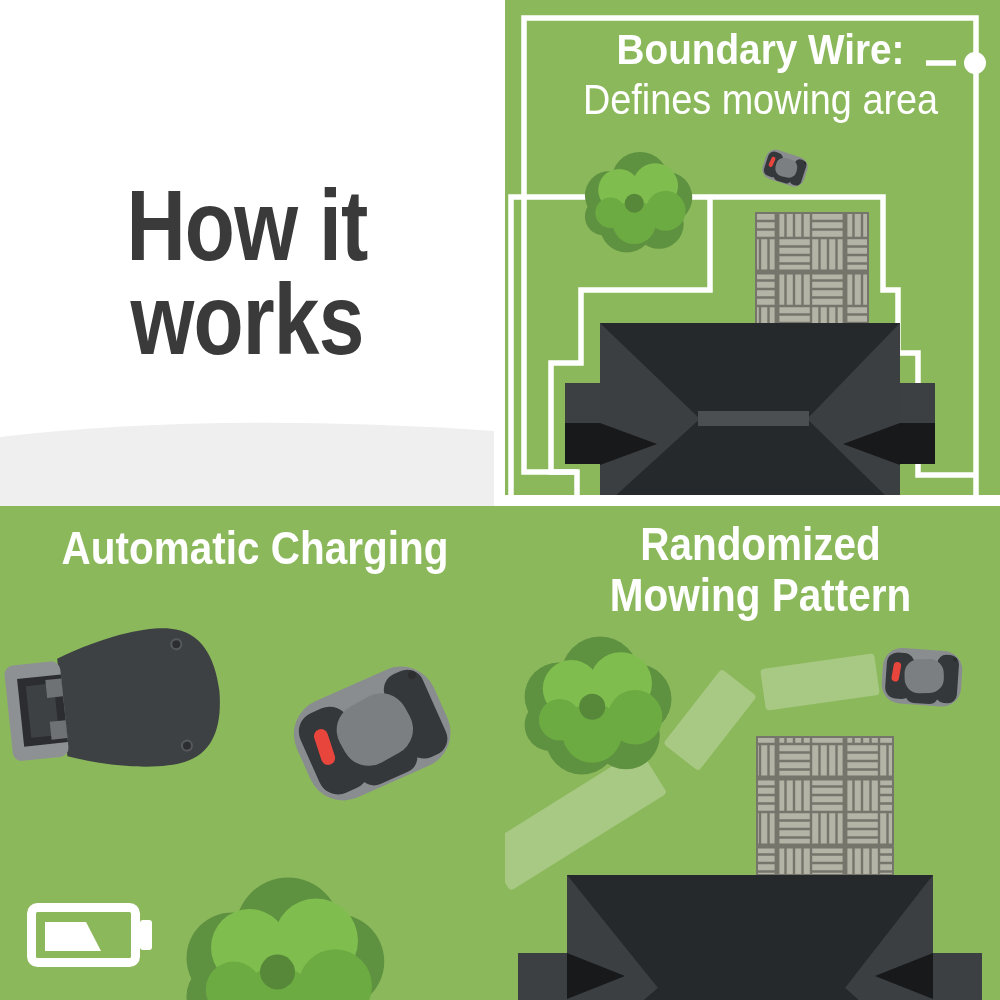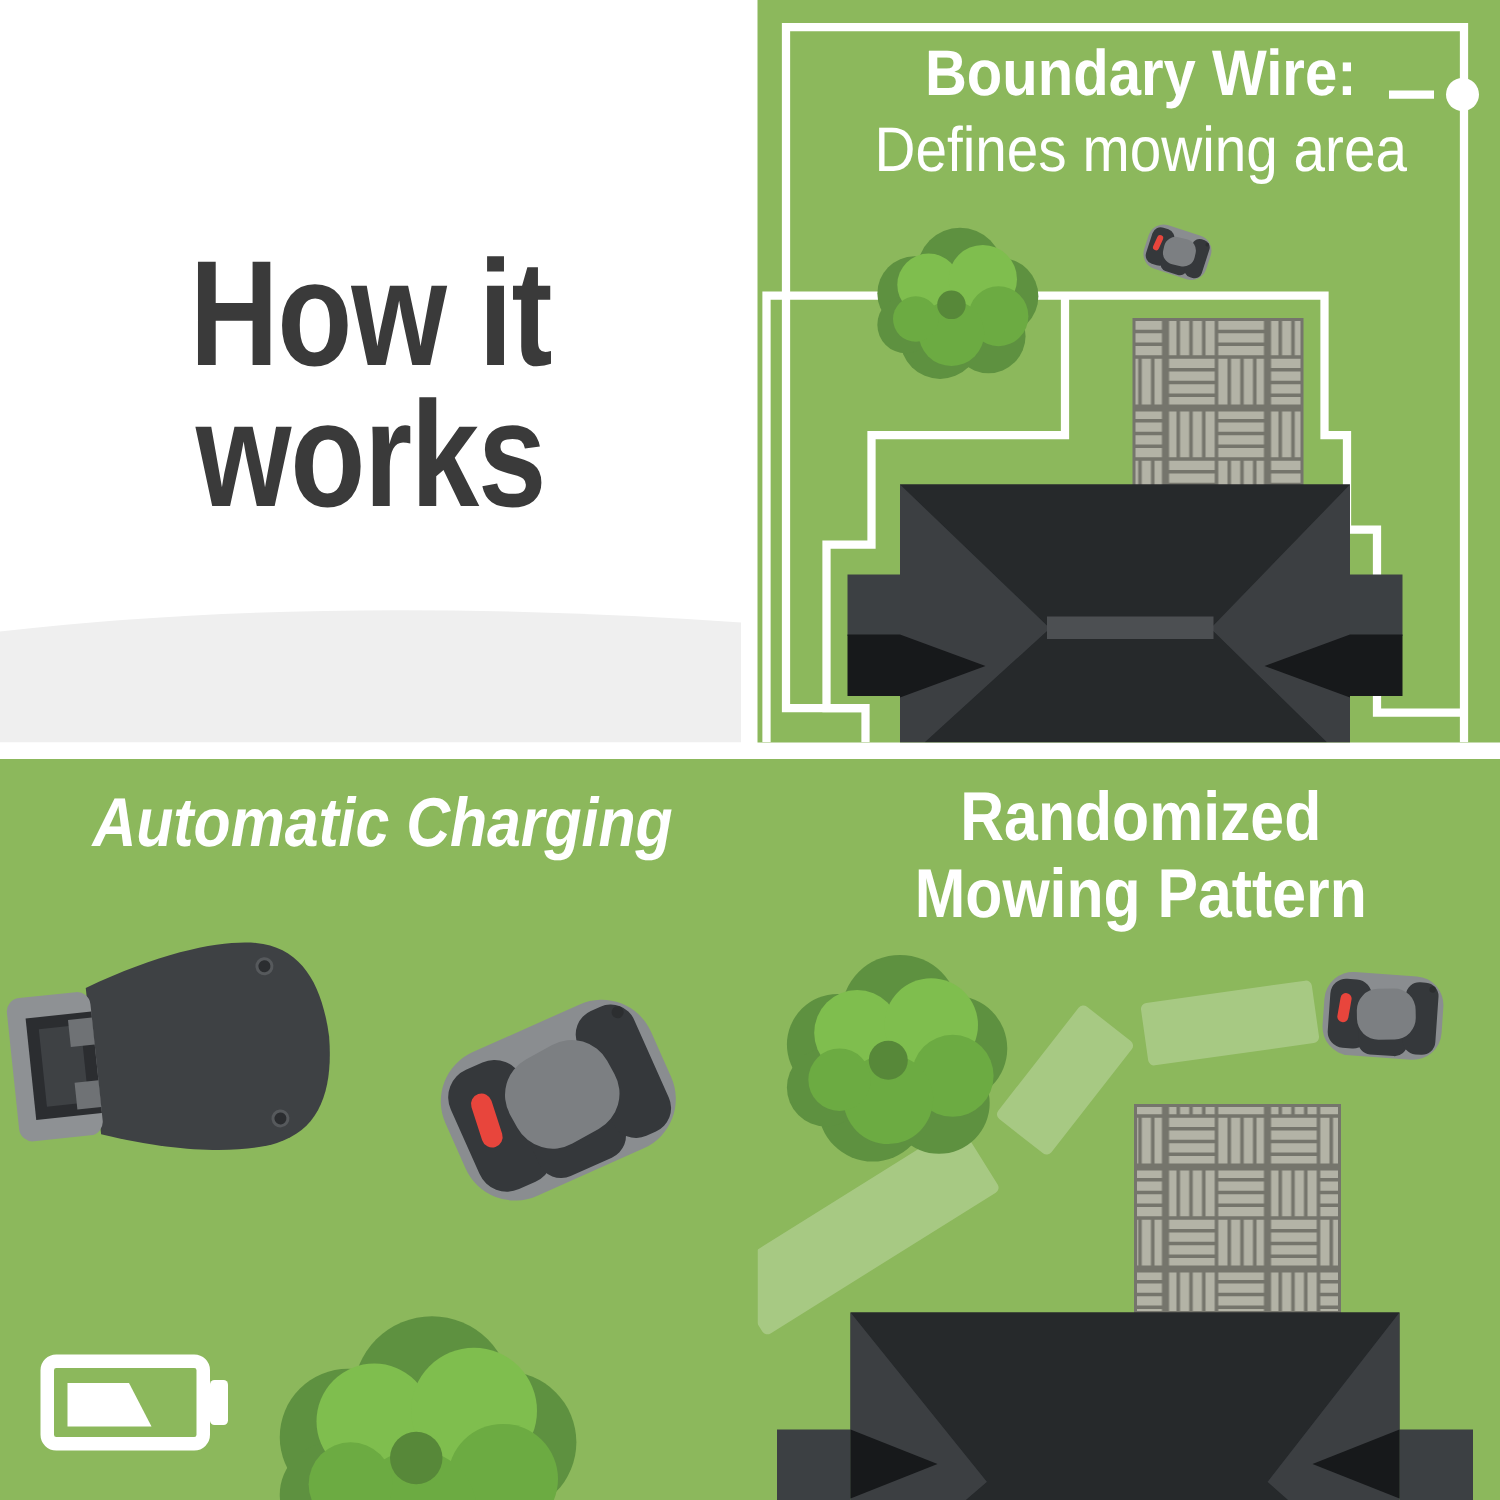--- a/index.html
+++ b/index.html
@@ -2,23 +2,23 @@
 <html><head>
 <meta charset="utf-8">
 <style>
   html,body{margin:0;padding:0;}
   body{
     width:1000px;height:1000px;position:relative;background:#ffffff;overflow:hidden;
     font-family:"Liberation Sans",sans-serif;
   }
   .panel{position:absolute;overflow:hidden;padding-left:16px;}
   .panel svg{position:absolute;left:0;top:0;display:block;}
-  #panel-intro{left:0;top:0;width:494px;height:495px;background:#ffffff;}
+  #panel-intro{left:0;top:16px;width:494px;height:495px;background:#ffffff;}
   #panel-boundary{left:505px;top:0;width:495px;height:495px;background:#8CB85C;}
-  #panel-charging{left:0;top:506px;width:494px;height:494px;background:#8CB85C;font-style:italic;}
+  #panel-charging{left:0;top:506px;width:494px;height:494px;background:#8CB85C;}
   #panel-random{left:505px;top:506px;width:495px;height:610px;background:#8CB85C;}
 
   .intro-title{
     position:absolute;left:0;width:494px;text-align:center;
     color:#3A3A3A;font-weight:700;font-size:100px;line-height:0.94;
     transform:scaleX(0.82);transform-origin:50% 50%;white-space:nowrap;
     letter-spacing:-1px;
   }
   .heading{
     position:absolute;left:0;right:0;text-align:center;color:#FFFFFF;

